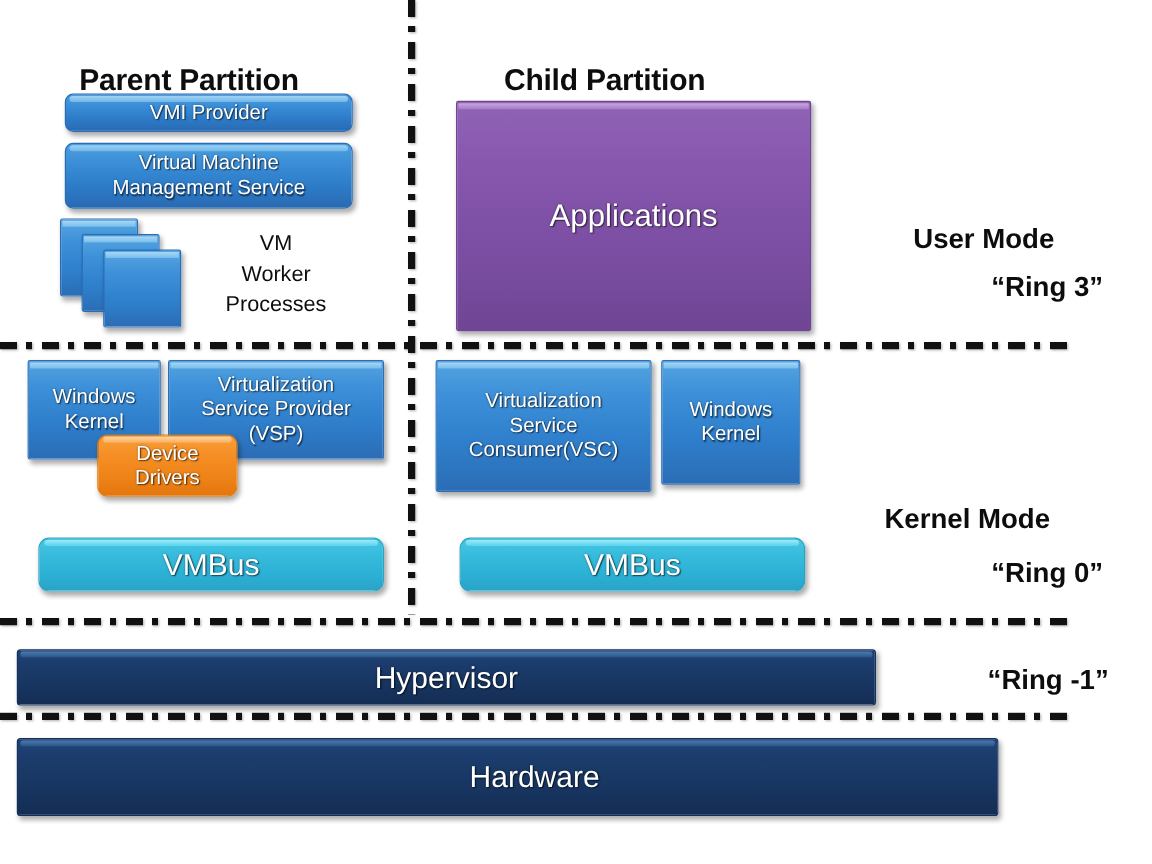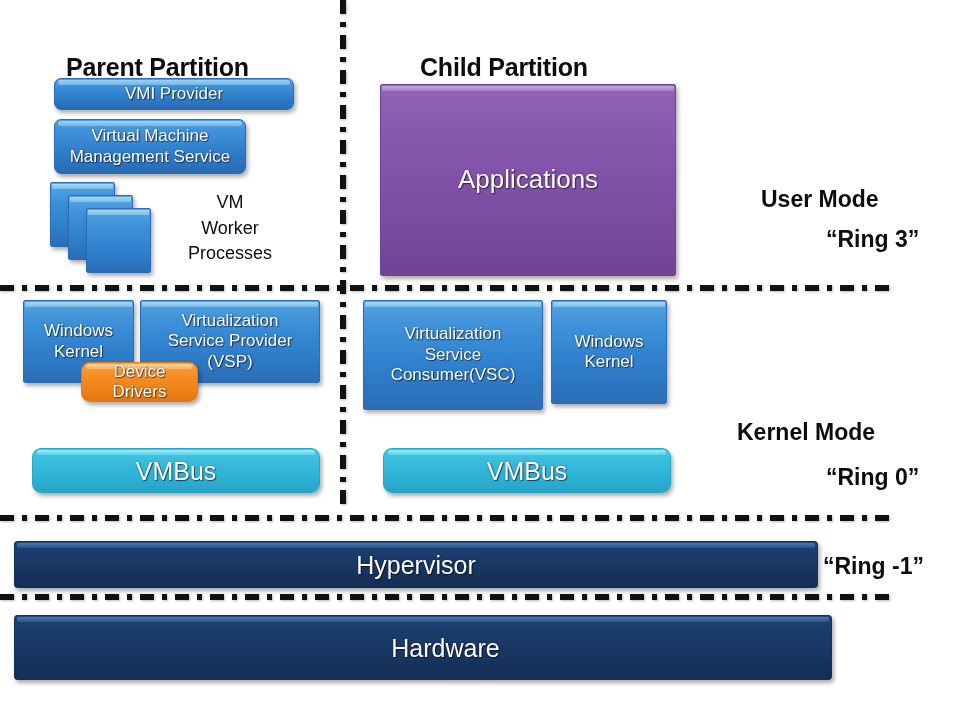--- a/index.html
+++ b/index.html
@@ -204,21 +204,21 @@
 <div id="stage">
 
   <div class="partition-title" style="left:66px;top:33px;">Parent Partition</div>
 
   <div class="partition-title" style="left:420px;top:33px;">Child Partition</div>
 
   <div class="box blue-round" style="left:54px;top:78px;width:240px;height:32px;">
     <span class="lbl">VMI Provider</span>
   </div>
 
-  <div class="box blue-round" style="left:54px;top:119px;width:192px;height:55px;">
+  <div class="box blue-round" style="left:54px;top:119px;width:240px;height:55px;">
     <span class="lbl">Virtual Machine
 Management Service</span>
   </div>
 
   <div id="vm-worker-stack" style="left:50px;top:182px;width:100px;height:90px;">
     <div class="stack-sq" style="left:0px;top:0px;"></div>
     <div class="stack-sq" style="left:18px;top:13px;"></div>
     <div class="stack-sq" style="left:36px;top:26px;"></div>
   </div>
 
@@ -238,21 +238,21 @@
     <span class="lbl">Windows
 Kernel</span>
   </div>
 
   <div class="box blue" style="left:140px;top:300px;width:180px;height:83px;">
     <span class="lbl">Virtualization
 Service Provider
 (VSP)</span>
   </div>
 
-  <div class="box orange" style="left:81px;top:362px;width:117px;height:40px;z-index:5;">
+  <div class="box orange" style="left:81px;top:362px;width:117px;height:52px;z-index:5;">
     <span class="lbl">Device
 Drivers</span>
   </div>
 
   <div class="box cyan big-label" style="left:32px;top:448px;width:288px;height:45px;">
     <span class="lbl">VMBus</span>
   </div>
 
   <div class="box blue" style="left:363px;top:300px;width:180px;height:110px;">
     <span class="lbl">Virtualization
@@ -270,21 +270,21 @@
   </div>
 
   <div class="mode-label" style="left:761px;top:186px;">User Mode</div>
   <div class="ring-label" style="left:826px;top:226px;">“Ring 3”</div>
 
   <div class="mode-label" style="left:737px;top:419px;">Kernel Mode</div>
   <div class="ring-label" style="left:826px;top:464px;">“Ring 0”</div>
 
   <div class="hline" style="left:0px;top:515px;width:890px;"></div>
 
-  <div class="box navy big-label" style="left:14px;top:541px;width:804px;height:47px;">
+  <div class="box navy big-label" style="left:14px;top:541px;width:716px;height:47px;">
     <span class="lbl">Hypervisor</span>
   </div>
 
   <div class="ring-label" style="left:823px;top:553px;">“Ring -1”</div>
 
   <div class="hline" style="left:0px;top:594px;width:890px;"></div>
 
   <div class="box navy big-label" style="left:14px;top:615px;width:818px;height:65px;padding-left:45px;">
     <span class="lbl">Hardware</span>
   </div>

